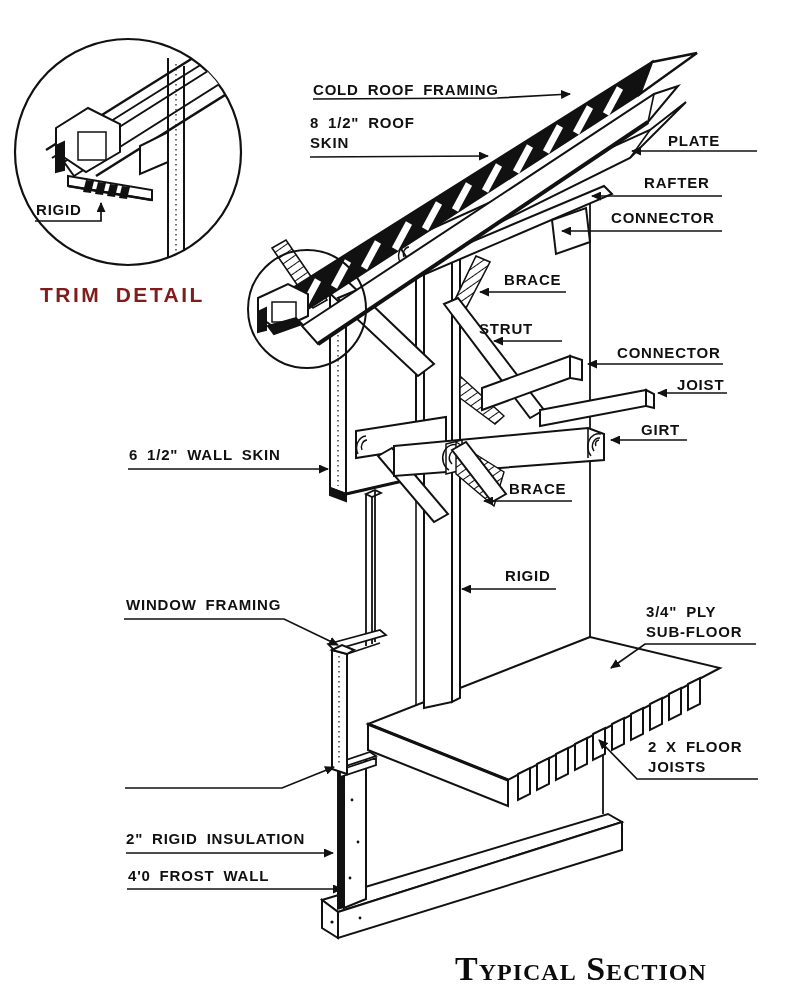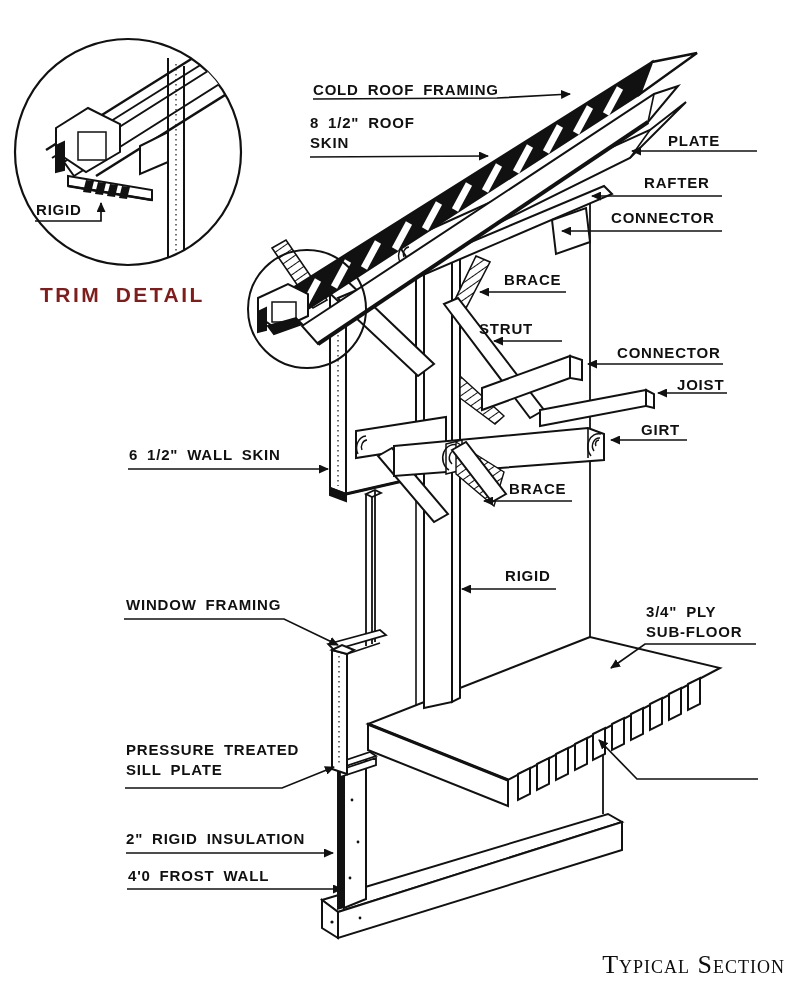--- a/index.html
+++ b/index.html
@@ -4,22 +4,22 @@
 <style>
   html,body{margin:0;padding:0;background:#fff;}
   .canvas{position:relative;width:790px;height:990px;background:#fff;overflow:hidden;
           font-family:"Liberation Sans",sans-serif;}
   svg{position:absolute;left:0;top:0;}
   .lbl{position:absolute;color:#101010;font-weight:bold;font-size:15px;
        letter-spacing:0.8px;word-spacing:4px;line-height:20px;white-space:pre-line;}
   .caption{position:absolute;color:#7f1d1d;font-weight:bold;font-size:21px;
        letter-spacing:2.5px;word-spacing:6px;}
   .title{position:absolute;color:#0c0c0c;font-family:"Liberation Serif",serif;
-       font-variant:small-caps;font-weight:400;font-size:26px;letter-spacing:1px;
-       text-align:right;width:330px;}
+       font-variant:small-caps;font-weight:700;font-size:34px;letter-spacing:1px;
+       width:330px;}
 </style>
 </head>
 <body>
 
 <div class="canvas">
 
 <svg width="790" height="1000" viewBox="0 0 790 1000">
   <defs>
     <marker id="arw" markerUnits="userSpaceOnUse" markerWidth="11" markerHeight="9" refX="9" refY="4.5" orient="auto">
       <path d="M0,0 L10,4.5 L0,9 z" fill="#111"></path>
@@ -226,21 +226,21 @@
   <div class="lbl" style="left:479px;top:319px">STRUT</div>
   <div class="lbl" style="left:617px;top:343px">CONNECTOR</div>
   <div class="lbl" style="left:677px;top:375px">JOIST</div>
   <div class="lbl" style="left:641px;top:420px">GIRT</div>
   <div class="lbl" style="left:509px;top:479px">BRACE</div>
   <div class="lbl" style="left:129px;top:445px">6 1/2" WALL SKIN</div>
   <div class="lbl" style="left:505px;top:566px">RIGID</div>
   <div class="lbl" style="left:126px;top:595px">WINDOW FRAMING</div>
   <div class="lbl" style="left:646px;top:602px">3/4" PLY
 SUB-FLOOR</div>
-  <div class="lbl" style="left:126px;top:740px">PRESSURE TREATED
-SILL PLATE</div>
+  <div class="lbl" style="left:648px;top:737px">2 X FLOOR
+JOISTS</div>
   <div class="lbl" style="left:126px;top:829px">2" RIGID INSULATION</div>
   <div class="lbl" style="left:128px;top:866px">4'0 FROST WALL</div>
   <div class="lbl" style="left:36px;top:200px">RIGID</div>
 
   <div class="caption" style="left:40px;top:283px">TRIM DETAIL</div>
   <div class="title" style="left:455px;top:950px">Typical Section</div>
 </div>
 
 </body></html>

